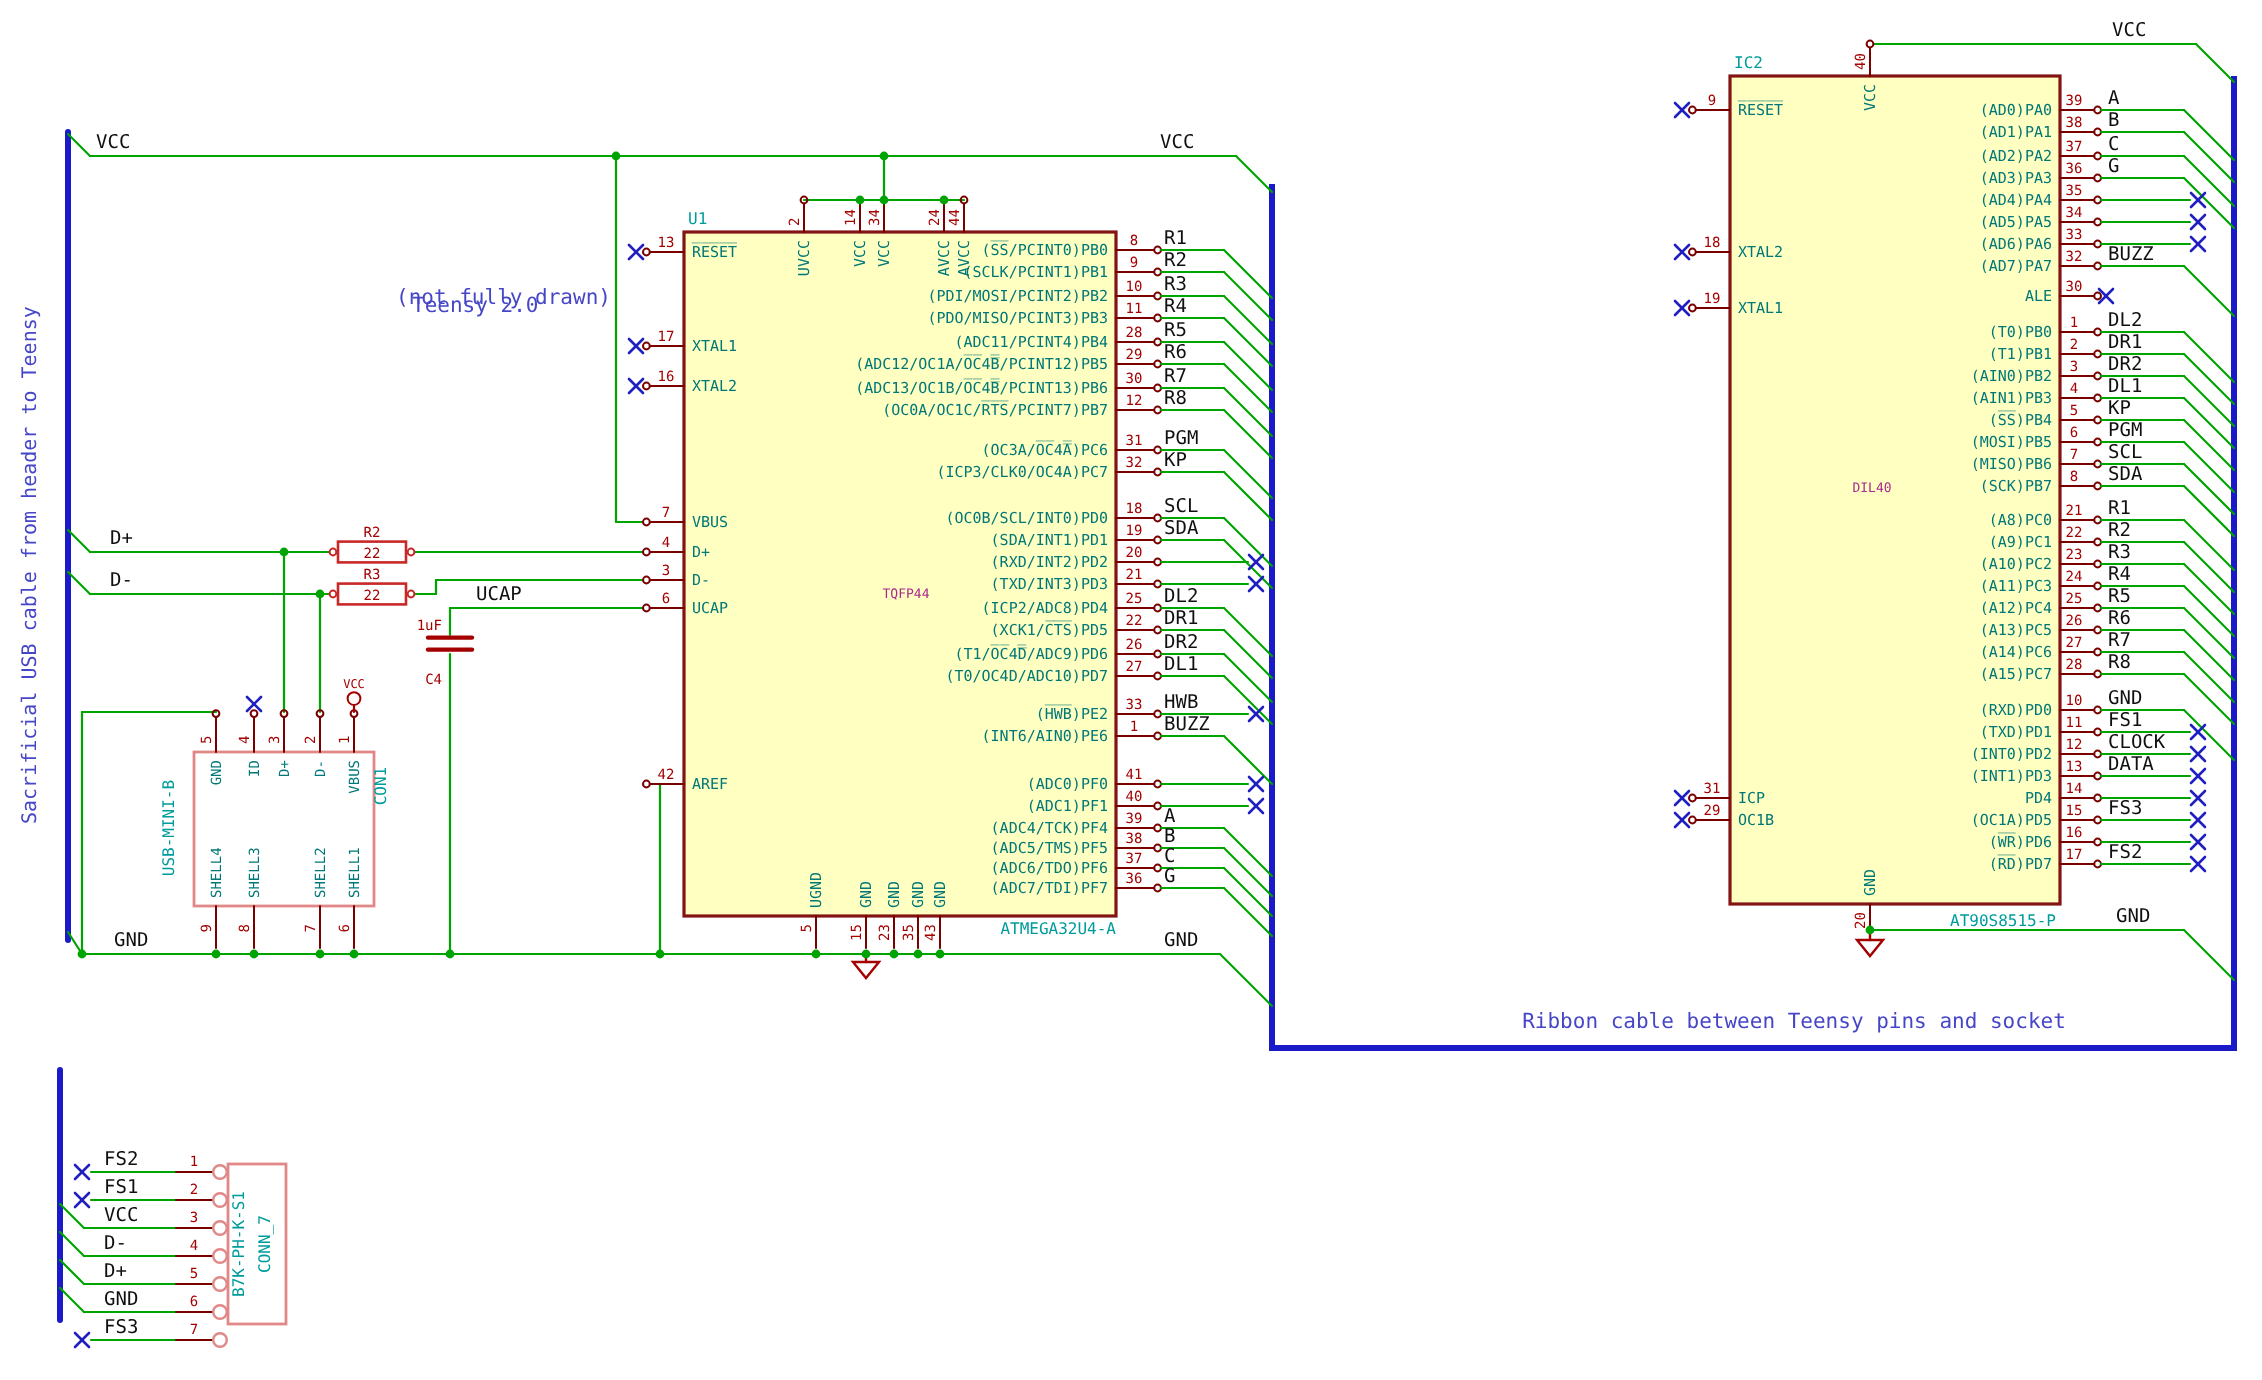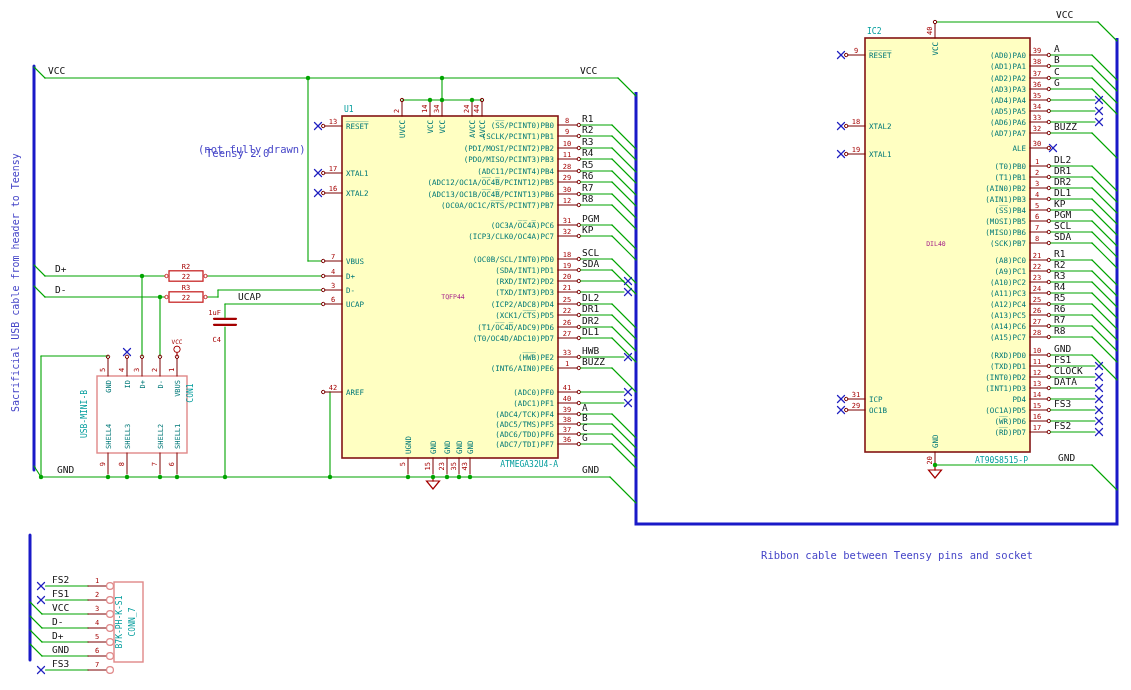--- a/index.html
+++ b/index.html
@@ -2,21 +2,21 @@
 <html><head>
 <meta charset="utf-8">
 <style>
   html,body{margin:0;padding:0;background:#ffffff;}
   .stage{position:relative;width:1131px;height:690px;background:#ffffff;overflow:hidden;
          font-family:"DejaVu Sans Mono", monospace;}
   .stage svg{position:absolute;left:0;top:0;}
   .note{position:absolute;color:#4646c8;font:10.5px "DejaVu Sans Mono", monospace;white-space:pre;}
   #note-teensy-1{left:206px;top:147px;}
   #note-teensy-2{left:198px;top:143px;}
-  #note-ribbon{left:897px;top:505px;transform:translateX(-50%);margin-top:44px;}
+  #note-ribbon{left:897px;top:505px;transform:translateX(-50%);}
   #note-cable{left:10px;top:412px;transform:rotate(-90deg);transform-origin:0 0;font-size:10px;}
 </style>
 </head>
 <body>
 
 <div class="stage">
   <svg id="sch" width="1131" height="690" viewBox="0 0 1131 690">
       <path d="M636,92 L636,524 L1117,524 L1117,38" stroke="#1a1ac8" stroke-width="3" fill="none"></path>
       <line x1="34" y1="66" x2="34" y2="470" stroke="#1a1ac8" stroke-width="3" stroke-linecap="round"></line>
       <line x1="30" y1="535" x2="30" y2="660" stroke="#1a1ac8" stroke-width="3" stroke-linecap="round"></line>

